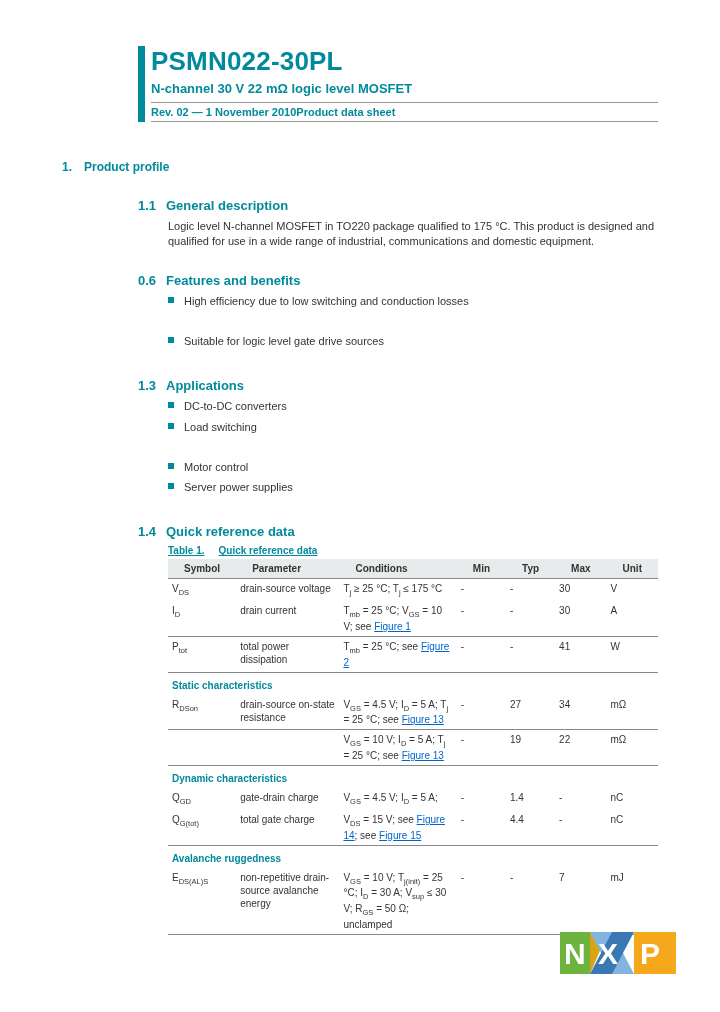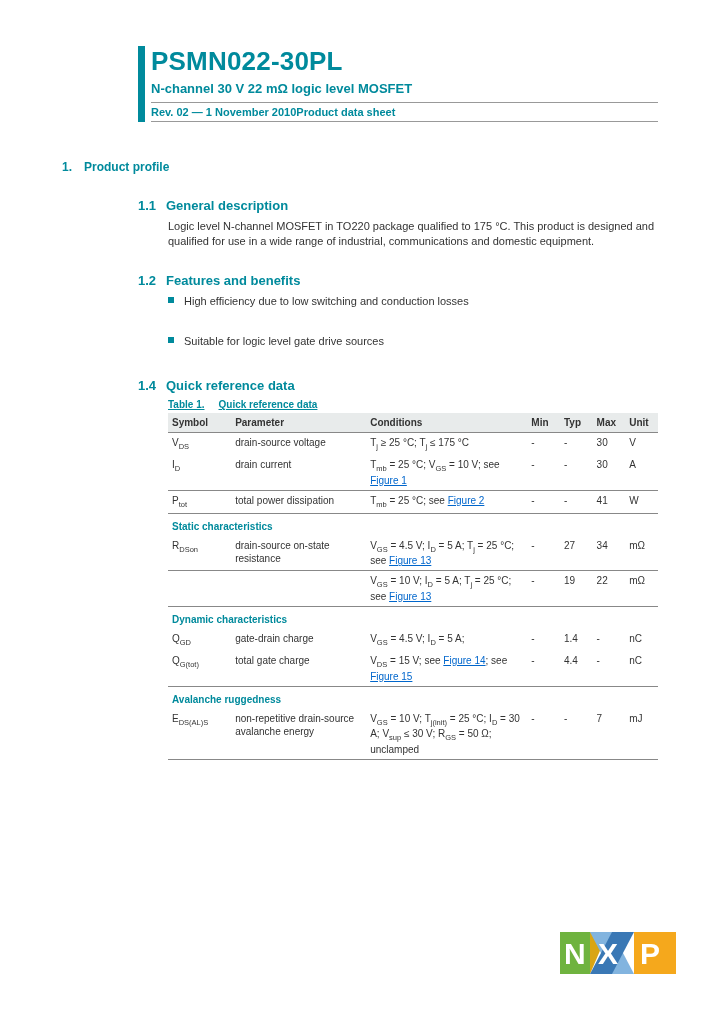--- a/index.html
+++ b/index.html
@@ -100,21 +100,21 @@
   .table-caption .tnum { margin-right: 14px; }
   table.ref {
     width: calc(100% - 30px);
     margin-left: 30px;
     border-collapse: collapse;
     font-size: 10px;
   }
   table.ref thead th {
     background: #e8ebeb;
     text-align: left;
-    padding: 4px 4px;
+    padding: 4px 16px;
     font-weight: bold;
     border-bottom: 1px solid #888;
   }
   table.ref td {
     padding: 3px 4px;
     vertical-align: top;
     line-height: 1.3;
   }
   table.ref tr.sep td { border-bottom: 1px solid #888; }
   table.ref tr.subhead td {
@@ -152,35 +152,52 @@
   <div class="sec-title">
     <span class="sec-num">1.</span><span>Product profile</span>
   </div>
 
   <div class="sub-section">
     <div class="sub-title"><span class="sub-num">1.1</span><span>General description</span></div>
     <div class="body-text">Logic level N-channel MOSFET in TO220 package qualified to 175 °C. This product is designed and qualified for use in a wide range of industrial, communications and domestic equipment.</div>
   </div>
 
   <div class="sub-section">
-    <div class="sub-title"><span class="sub-num">1.2</span><span>Features and benefits</span></div>
+    <div class="sub-title"><span class="sub-num">0.6</span><span>Features and benefits</span></div>
     <div class="two-col">
       <div class="col">
           <ul class="bullets" id="s12-left">
             <li>High efficiency due to low switching and conduction losses</li>
           </ul>
         </div>
       <div class="col">
           <ul class="bullets" id="s12-right">
             <li>Suitable for logic level gate drive sources</li>
           </ul>
         </div>
     </div>
   </div>
 
+  <div class="sub-section">
+    <div class="sub-title"><span class="sub-num">1.3</span><span>Applications</span></div>
+    <div class="two-col">
+      <div class="col">
+          <ul class="bullets" id="s13-left">
+            <li>DC-to-DC converters</li>
+            <li>Load switching</li>
+          </ul>
+        </div>
+      <div class="col">
+          <ul class="bullets" id="s13-right">
+            <li>Motor control</li>
+            <li>Server power supplies</li>
+          </ul>
+        </div>
+    </div>
+  </div>
 
   <div class="sub-section">
     <div class="sub-title"><span class="sub-num">1.4</span><span>Quick reference data</span></div>
     <div class="table-caption">
       <span class="tnum">Table 1.</span><span>Quick reference data</span>
     </div>
     <table class="ref">
       <thead>
           <tr id="thead-row">
             <th class="col-sym">Symbol</th>

